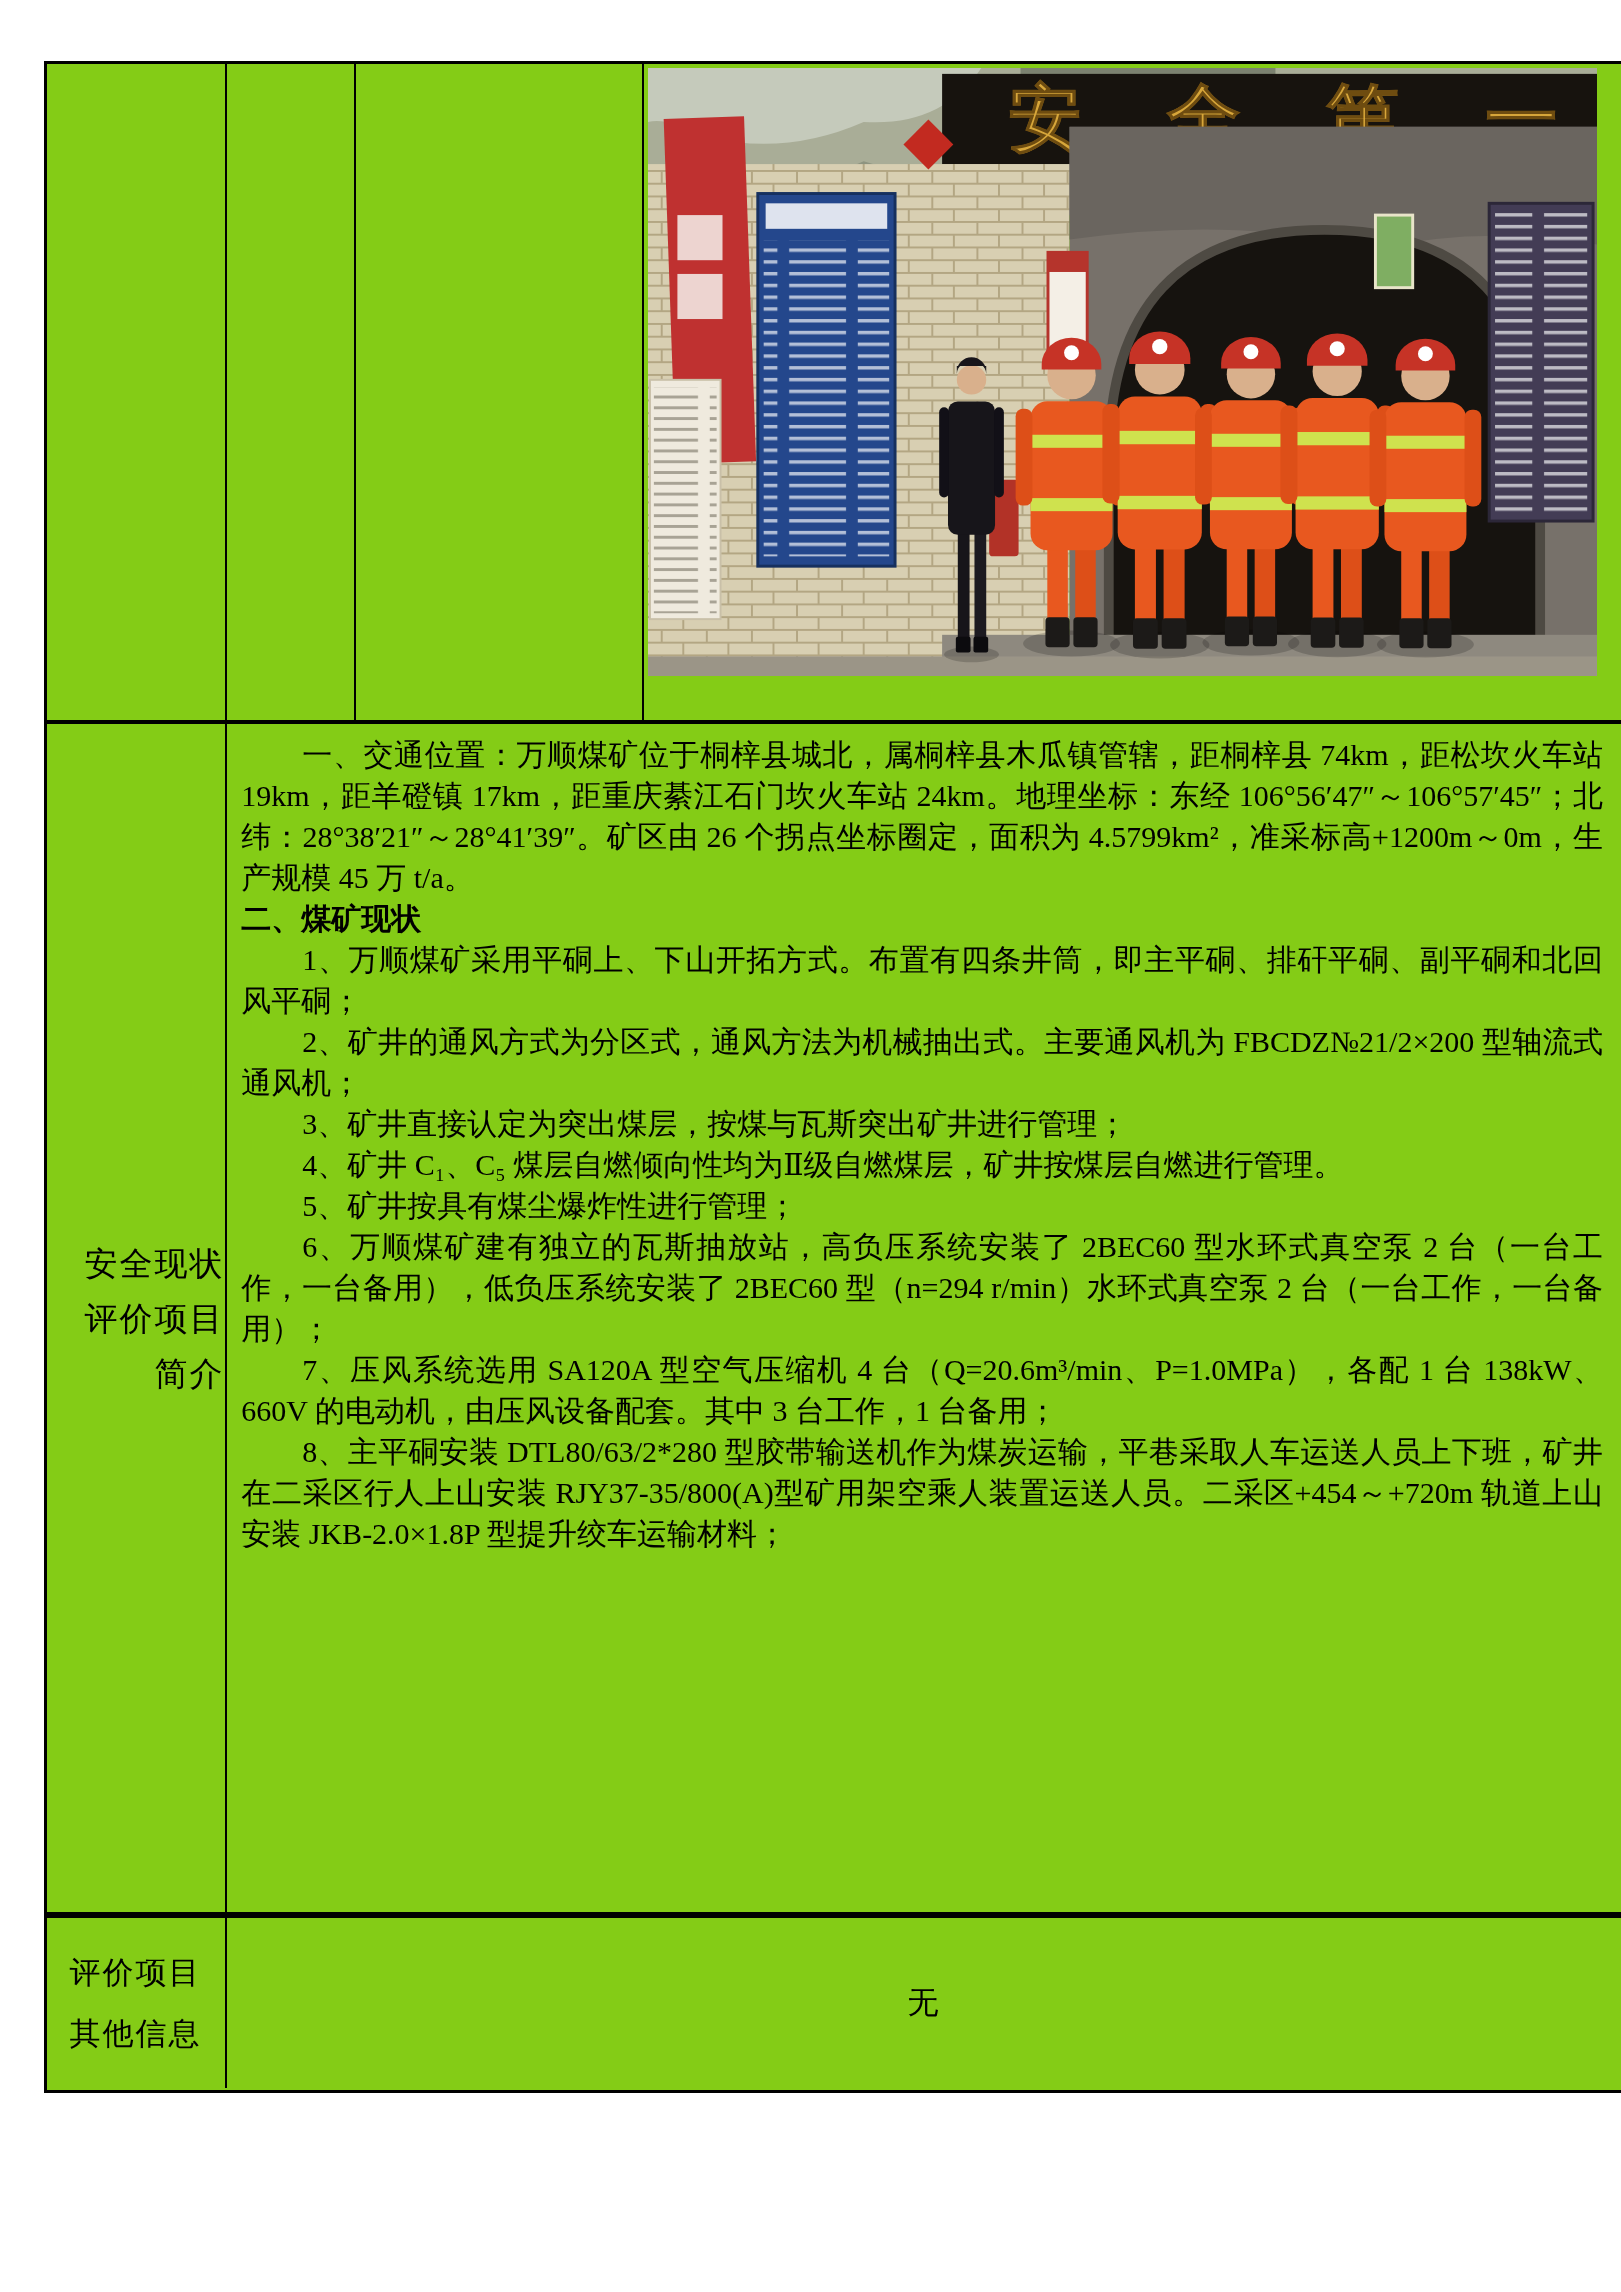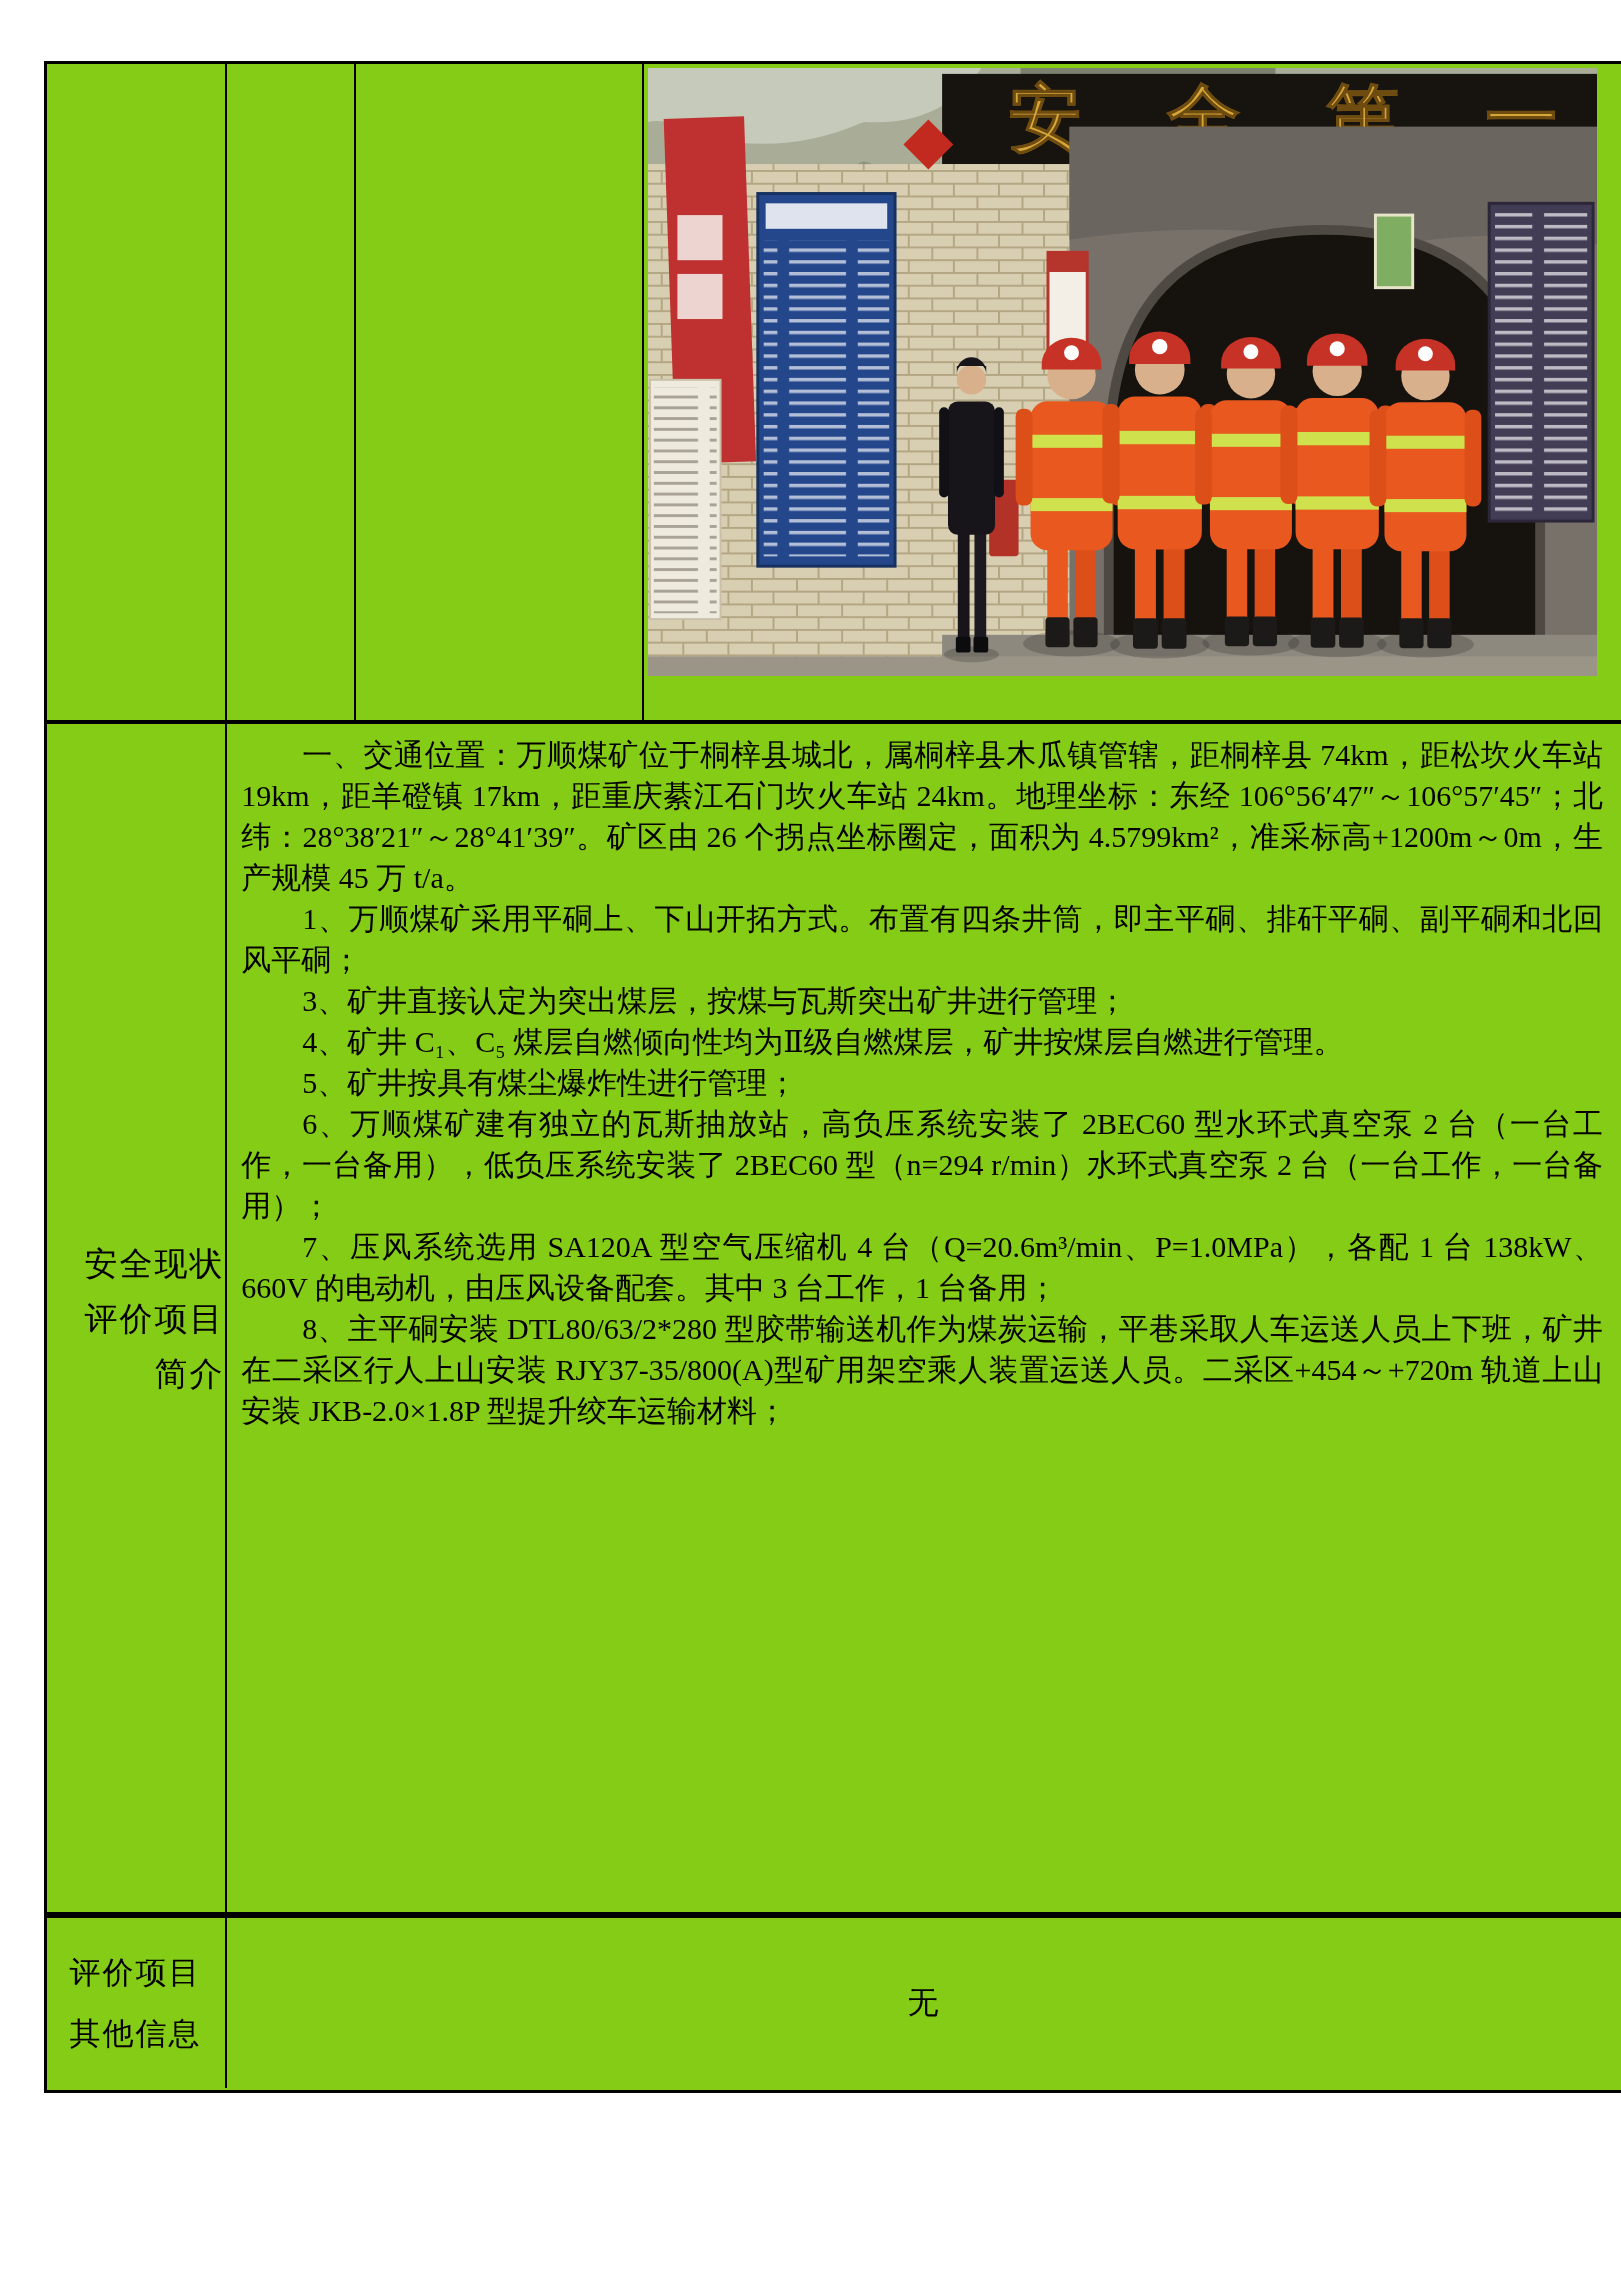--- a/index.html
+++ b/index.html
@@ -163,21 +163,23 @@
   </div>
 
   <div class="label-cell">
     <span>安全现状</span>
     <span>评价项目</span>
     <span>简介</span>
   </div>
 
   <div class="content-cell">
     <p class="indent"><span class="lead">一、交通位置：</span><span>万顺煤矿位于桐梓县城北，属桐梓县木瓜镇管辖，距桐梓县 74km，距松坎火车站 19km，距羊磴镇 17km，距重庆綦江石门坎火车站 24km。地理坐标：东经 106°56′47″～106°57′45″；北纬：28°38′21″～28°41′39″。矿区由 26 个拐点坐标圈定，面积为 4.5799km²，准采标高+1200m～0m，生产规模 45 万 t/a。</span></p>
+    <p class="head">二、煤矿现状</p>
     <p class="indent">1、万顺煤矿采用平硐上、下山开拓方式。布置有四条井筒，即主平硐、排矸平硐、副平硐和北回风平硐；</p>
+    <p class="indent">2、矿井的通风方式为分区式，通风方法为机械抽出式。主要通风机为 FBCDZ№21/2×200 型轴流式通风机；</p>
     <p class="indent">3、矿井直接认定为突出煤层，按煤与瓦斯突出矿井进行管理；</p>
     <p class="indent">4、矿井 C₁、C₅ 煤层自燃倾向性均为Ⅱ级自燃煤层，矿井按煤层自燃进行管理。</p>
     <p class="indent">5、矿井按具有煤尘爆炸性进行管理；</p>
     <p class="indent">6、万顺煤矿建有独立的瓦斯抽放站，高负压系统安装了 2BEC60 型水环式真空泵 2 台（一台工作，一台备用），低负压系统安装了 2BEC60 型（n=294 r/min）水环式真空泵 2 台（一台工作，一台备用）；</p>
     <p class="indent">7、压风系统选用 SA120A 型空气压缩机 4 台（Q=20.6m³/min、P=1.0MPa），各配 1 台 138kW、660V 的电动机，由压风设备配套。其中 3 台工作，1 台备用；</p>
     <p class="indent">8、主平硐安装 DTL80/63/2*280 型胶带输送机作为煤炭运输，平巷采取人车运送人员上下班，矿井在二采区行人上山安装 RJY37-35/800(A)型矿用架空乘人装置运送人员。二采区+454～+720m 轨道上山安装 JKB-2.0×1.8P 型提升绞车运输材料；</p>
   </div>
 
   <div class="label-cell-bottom">
     <span>评价项目</span>

